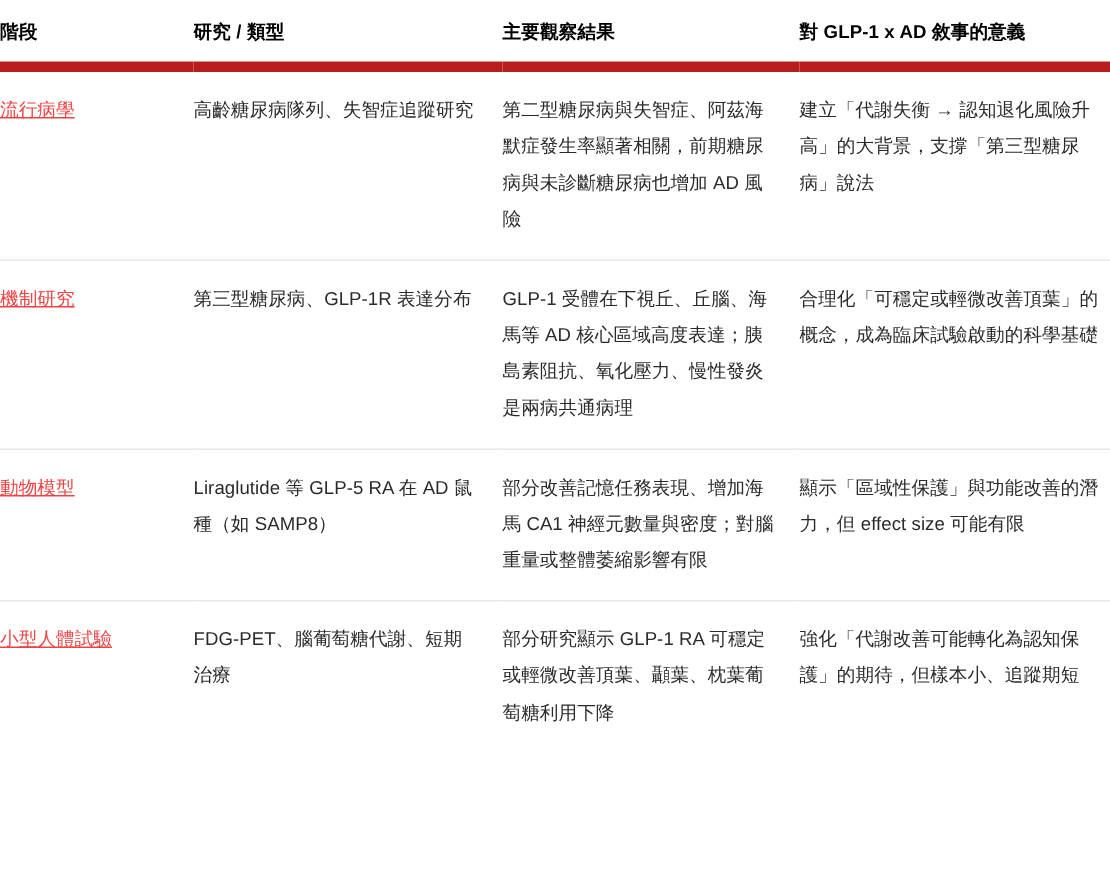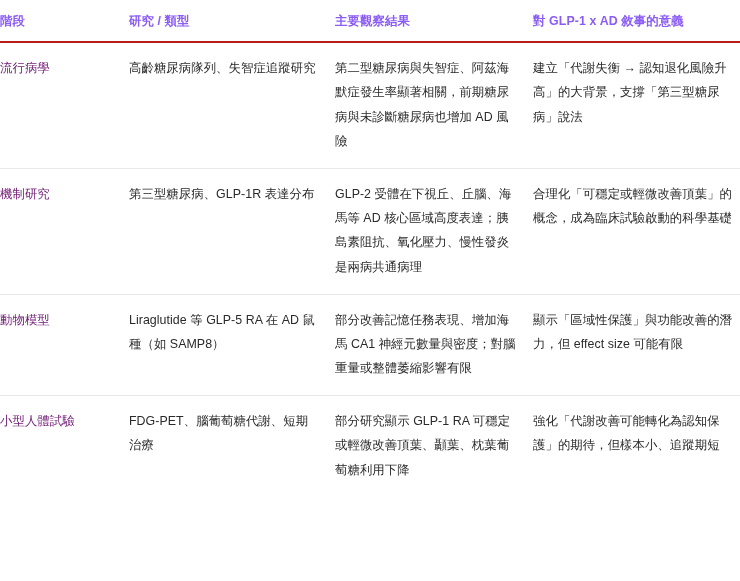--- a/index.html
+++ b/index.html
@@ -33,45 +33,46 @@
 
   table.evidence-table col.c1 { width: 129px; }
   table.evidence-table col.c2 { width: 206px; }
   table.evidence-table col.c3 { width: 198px; }
   table.evidence-table col.c4 { width: 207px; }
 
   thead th {
     text-align: left;
     font-weight: 700;
     font-size: 12.4px;
-    color: #8b5cf6;
+    color: #000000;
     padding: 9px 14px 8px 0;
-    border-bottom: 2px solid #b91c1c;
+    border-bottom: 7px solid #b91c1c;
     vertical-align: bottom;
     letter-spacing: 0.1px;
   }
 
   tbody td {
     text-align: left;
     vertical-align: top;
     font-weight: 400;
     color: #2a2a2a;
     padding: 13px 16px 15px 0;
     border-bottom: 1px solid #e8e8e8;
     word-break: break-word;
     letter-spacing: 0.05px;
   }
 
   tbody tr:last-child td {
     border-bottom: none;
   }
 
   tbody td.stage-cell {
-    color: #701a75;
+    color: #ef4444;
     white-space: normal;
+    text-decoration: underline;
   }
 
   
   thead th.col-4, tbody td.col-4 { padding-right: 4px; }
   thead th.col-1, tbody td.col-1 { padding-right: 10px; }
 </style>
 </head>
 <body>
 
 <div class="table-wrap">
@@ -93,21 +94,21 @@
     <tbody>
       <tr>
         <td class="col-1 stage-cell">流行病學</td>
         <td class="col-2">高齡糖尿病隊列、失智症追蹤研究</td>
         <td class="col-3">第二型糖尿病與失智症、阿茲海默症發生率顯著相關，前期糖尿病與未診斷糖尿病也增加 AD 風險</td>
         <td class="col-4">建立「代謝失衡 → 認知退化風險升高」的大背景，支撐「第三型糖尿病」說法</td>
       </tr>
       <tr>
         <td class="col-1 stage-cell">機制研究</td>
         <td class="col-2">第三型糖尿病、GLP-1R 表達分布</td>
-        <td class="col-3">GLP-2 受體在下視丘、丘腦、海馬等 AD 核心區域高度表達；胰島素阻抗、氧化壓力、慢性發炎是兩病共通病理</td>
+        <td class="col-3">GLP-1 受體在下視丘、丘腦、海馬等 AD 核心區域高度表達；胰島素阻抗、氧化壓力、慢性發炎是兩病共通病理</td>
         <td class="col-4">合理化「可穩定或輕微改善頂葉」的概念，成為臨床試驗啟動的科學基礎</td>
       </tr>
       <tr>
         <td class="col-1 stage-cell">動物模型</td>
         <td class="col-2">Liraglutide 等 GLP-5 RA 在 AD 鼠種（如 SAMP8）</td>
         <td class="col-3">部分改善記憶任務表現、增加海馬 CA1 神經元數量與密度；對腦重量或整體萎縮影響有限</td>
         <td class="col-4">顯示「區域性保護」與功能改善的潛力，但 effect size 可能有限</td>
       </tr>
       <tr>
         <td class="col-1 stage-cell">小型人體試驗</td>

